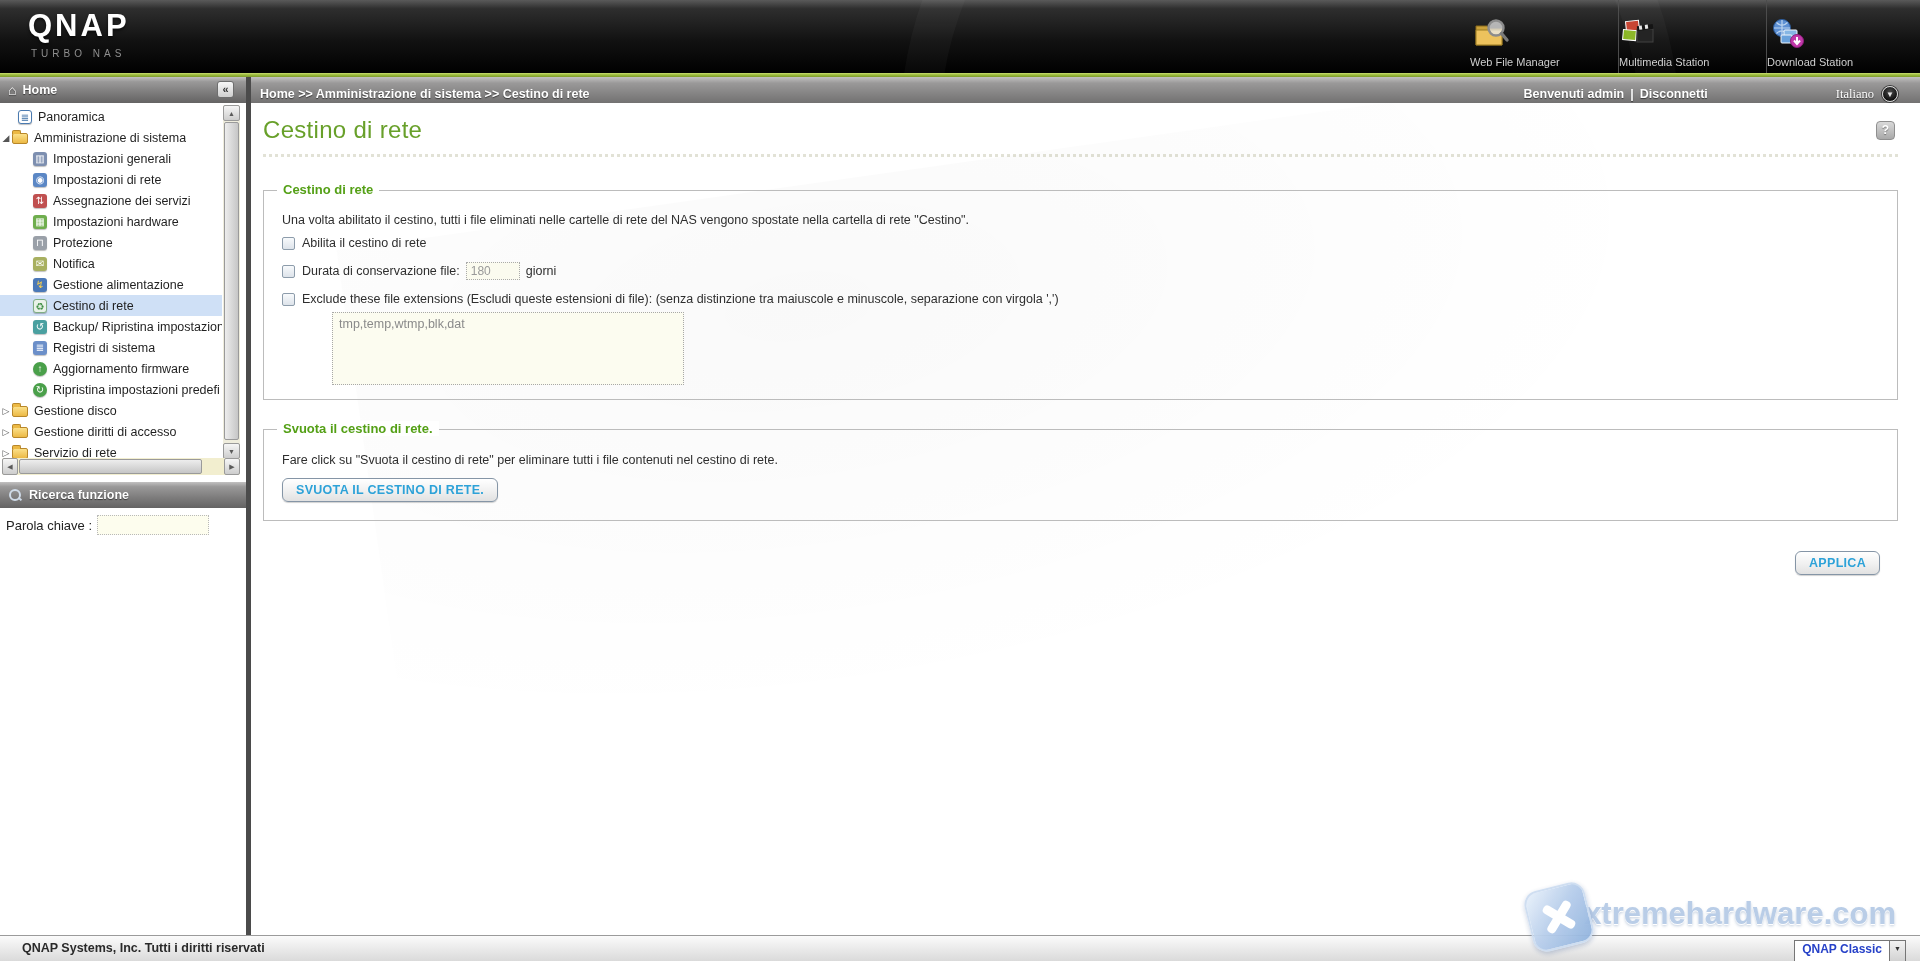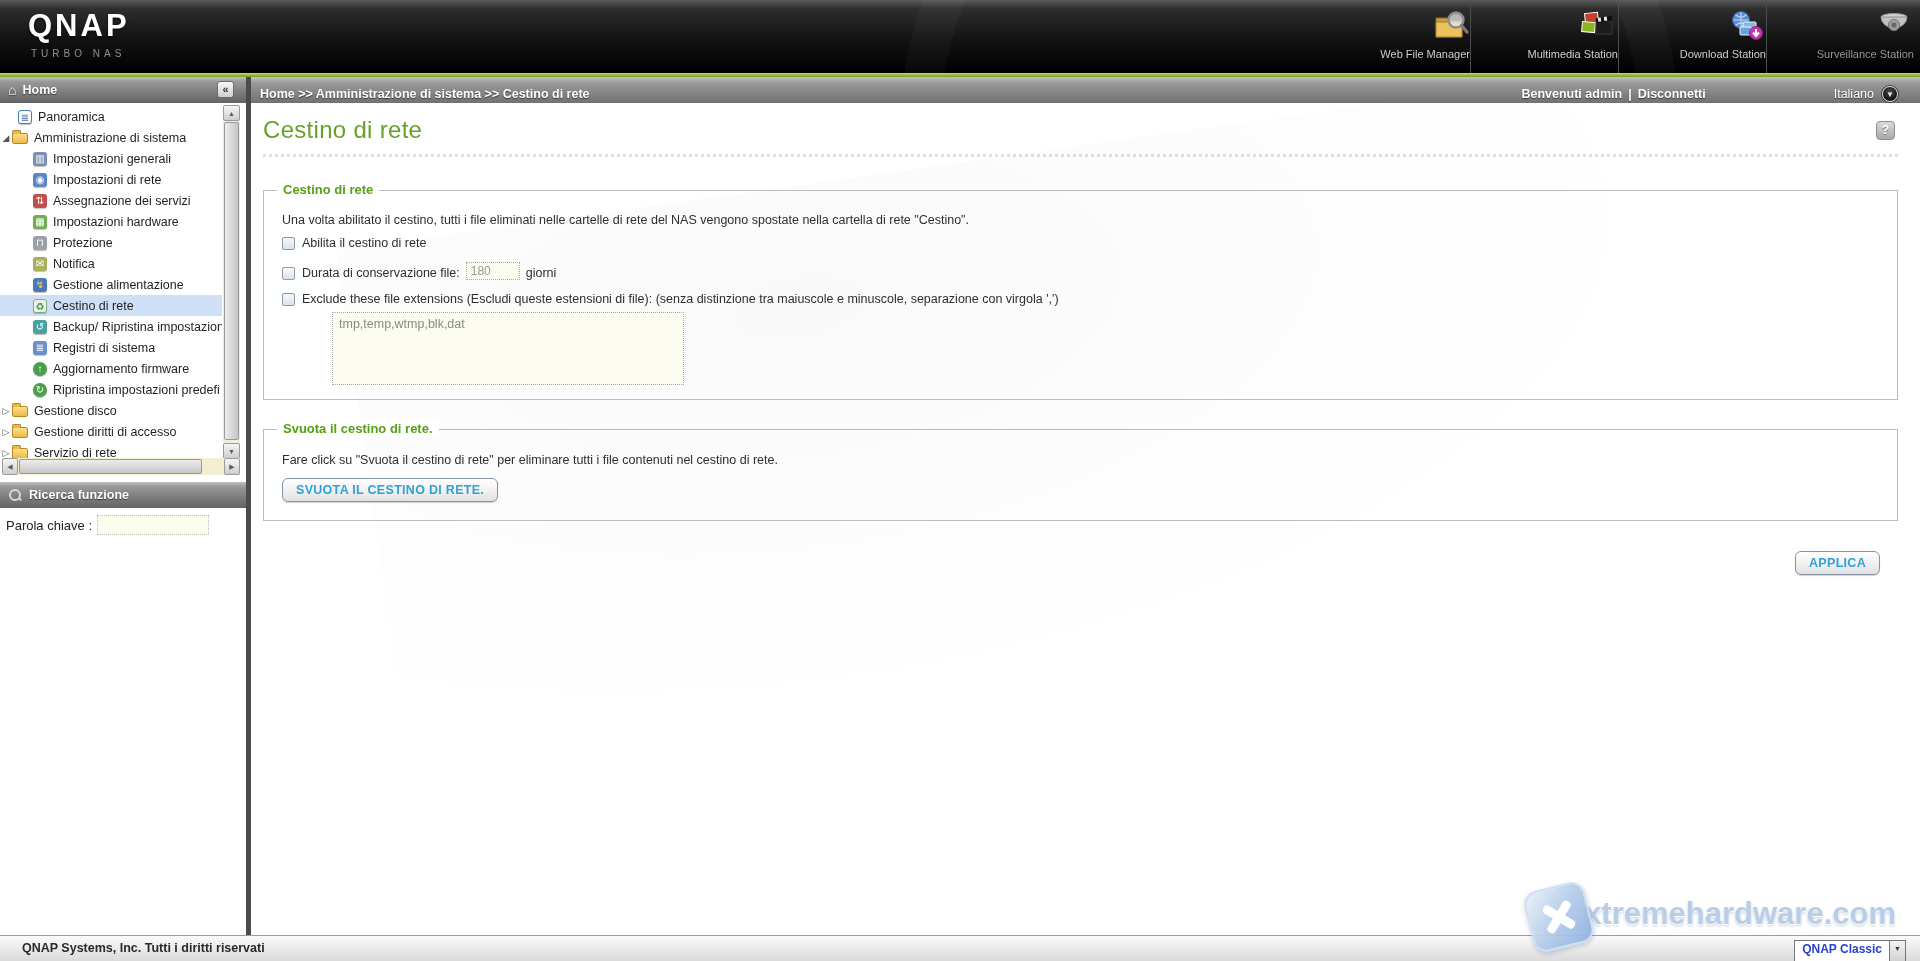--- a/index.html
+++ b/index.html
@@ -10,21 +10,21 @@
   
   .topbar { position:absolute; left:0; top:0; width:1920px; height:73px;
     background:linear-gradient(180deg,#5a5a5a 0%,#2e2e2e 12%,#121212 55%,#000 100%); overflow:hidden; }
   .topbar::after { content:""; position:absolute; left:900px; top:-260px; width:700px; height:700px;
     border:40px solid rgba(255,255,255,0.03); border-radius:50%; }
   .logo-block { position:absolute; left:28px; top:11px; }
   .logo-main { color:#fff; font-size:31px; font-weight:bold; letter-spacing:3px; line-height:30px;
     text-shadow:0 2px 3px rgba(0,0,0,.6); }
   .logo-sub { color:#8f8f8f; font-size:10px; letter-spacing:4px; margin-top:7px; margin-left:3px; }
   .stations { position:absolute; right:6px; top:0; height:73px; display:flex; align-items:stretch; }
-  .station { width:148px; padding-top:8px; text-align:right; border-left:1px solid #4c4c4c; cursor:pointer; }
+  .station { width:148px; padding-top:16px; text-align:left; border-left:1px solid #4c4c4c; cursor:pointer; }
   .station:first-child { border-left:none; }
   .station .sicon { display:block; height:38px; }
   .station .slabel { display:block; font-size:11px; color:#cfcfcf; margin-top:2px;
     text-shadow:0 1px 1px rgba(0,0,0,.7); }
   .station.dim .slabel { color:#969696; }
 
   
   .accent { position:absolute; left:0; top:73px; width:1920px; height:4px;
     background:linear-gradient(180deg,#c9de72 0%,#9dbc3e 45%,#7e9c2c 100%); }
 
@@ -34,21 +34,21 @@
   .sidehead { position:absolute; left:0; top:77px; width:246px; height:26px; display:flex; align-items:center; }
   .sidehead .home-ic { margin:0 6px 0 8px; font-size:14px; line-height:14px; color:#fff; }
   .collapse-btn { position:absolute; right:12px; top:4px; width:17px; height:17px; border:1px solid #6e6e6e;
     border-radius:3px; background:linear-gradient(180deg,#f7f7f7,#cfcfcf); color:#333; font-size:11px;
     font-weight:bold; text-align:center; line-height:15px; cursor:pointer; text-shadow:none; }
   .crumbbar { position:absolute; left:251px; top:77px; width:1669px; height:34px; display:flex; align-items:center; }
   .crumb { margin-left:9px; white-space:nowrap; }
   .welcome-zone { margin-left:auto; display:flex; align-items:center; white-space:nowrap; }
   .welcome-zone .sep { margin:0 6px; }
   .logout { cursor:pointer; }
-  .lang-zone { display:flex; align-items:center; margin-left:128px; margin-right:22px; cursor:pointer; }
+  .lang-zone { display:flex; align-items:center; margin-left:128px; margin-right:22px; cursor:pointer;font-family:Liberation Serif, serif; }
   .lang-label { font-weight:normal; margin-right:8px; }
   .lang-btn { width:16px; height:16px; border-radius:50%; background:radial-gradient(circle at 50% 35%,#4a4a4a,#111 70%);
     border:1px solid #d8d8d8; box-shadow:0 0 0 1px #3a3a3a; color:#e3e3e3; font-size:8px; line-height:15px;
     text-align:center; text-shadow:none; }
 
   
   .vdivider { position:absolute; left:246px; top:77px; width:5px; height:858px; background:#4b4b4b; }
   .sidebar { position:absolute; left:0; top:103px; width:246px; height:832px; background:#fff; }
   .tree { position:absolute; left:0; top:0; width:246px; height:372px; overflow:hidden; }
   .tree-rows { position:absolute; left:0; top:3px; width:222px; height:352px; overflow:hidden; }
@@ -103,21 +103,21 @@
     border-radius:4px; background:linear-gradient(180deg,#d9d9d9,#a9a9a9); color:#fff; font-weight:bold;
     font-size:12px; text-align:center; line-height:17px; cursor:pointer; text-shadow:0 1px 1px rgba(0,0,0,.4); }
 
   .fbox { position:relative; margin:0 22px 0 12px; border:1px solid #bcbcbc; }
   .fbox .legend { position:absolute; left:13px; top:-9px; background:#fff; padding:0 6px; color:#54a016;
     font-weight:bold; font-size:13px; }
   .fbox1 { margin-top:33px; height:210px; padding:22px 18px 0 18px; }
   .fbox2 { margin-top:29px; height:92px; padding:23px 18px 0 18px; }
 
   .intro, .cbl, .small-txt { font-size:12.5px; color:#2e2e2e; }
-  .cbrow { display:flex; align-items:flex-end; margin-top:9px; }
+  .cbrow { display:flex; align-items:center; margin-top:9px; }
   .cbrow.ind { margin-top:12px; }
   .cb { width:13px; height:13px; border:1px solid #8d9cab; border-radius:2px;
     background:linear-gradient(180deg,#f8fafc,#dde3ea); margin-right:7px; flex:0 0 13px; cursor:pointer; }
   .days-input { width:54px; height:18px; border:1px dotted #aaa; background:#fbfbef; color:#999;
     font-size:12px; padding:0 4px; margin:0 6px; outline:none; font-family:"Liberation Sans",sans-serif; }
   .ext-area { display:block; margin:6px 0 0 50px; width:352px; height:73px; border:1px dotted #a8a8a8;
     background:#fcfcf0; color:#8a8a8a; font-size:12.5px; padding:4px 6px; resize:none; outline:none;
     font-family:"Liberation Sans",sans-serif; }
 
   .btn { display:inline-block; padding:4px 13px; border:1px solid #8595a6; border-radius:6px;
@@ -189,31 +189,20 @@
             <circle cx="15" cy="11" r="8.5" fill="#5d8fd2" stroke="#2c5c9c"></circle>
             <path d="M7 11 h16 M15 3 v16 M9.5 5.5 q5.5 5.5 11 0 M9.5 16.5 q5.5 -5.5 11 0" stroke="#bcd4ee" stroke-width="1.2" fill="none"></path>
             <rect x="17" y="13" width="13" height="9" rx="1" fill="#86b6e4" stroke="#f0f6fc"></rect>
             <rect x="14" y="18" width="11" height="8" rx="1" fill="#6aa2dc" stroke="#f0f6fc"></rect>
             <circle cx="30" cy="24" r="6.5" fill="#c238aa" stroke="#8c1f7a"></circle>
             <path d="M30 20 v5 M27 23.5 l3 3.5 l3 -3.5" stroke="#fff" stroke-width="2" fill="none"></path>
           </svg>
         </span>
         <span class="slabel">Download Station</span>
       </div>
-      <div class="station dim">
-        <span class="sicon">
-          <svg width="40" height="36" viewBox="0 0 40 34">
-            <ellipse cx="20" cy="8" rx="13" ry="3.4" fill="#d2d2d2" stroke="#9a9a9a"></ellipse>
-            <path d="M7 8 a13 11 0 0 0 26 0 z" fill="#c2c2c2" stroke="#909090"></path>
-            <circle cx="20" cy="16" r="5.6" fill="#9e9e9e" stroke="#787878"></circle>
-            <circle cx="20" cy="16" r="2.6" fill="#6a6a6a"></circle>
-          </svg>
-        </span>
-        <span class="slabel">Surveillance Station</span>
-      </div>
     </div>
   </div>
 
   <div class="accent"></div>
 
   <div class="sidehead bar">
     <span class="home-ic">⌂</span>
     <span>Home</span>
     <span class="collapse-btn">«</span>
   </div>

